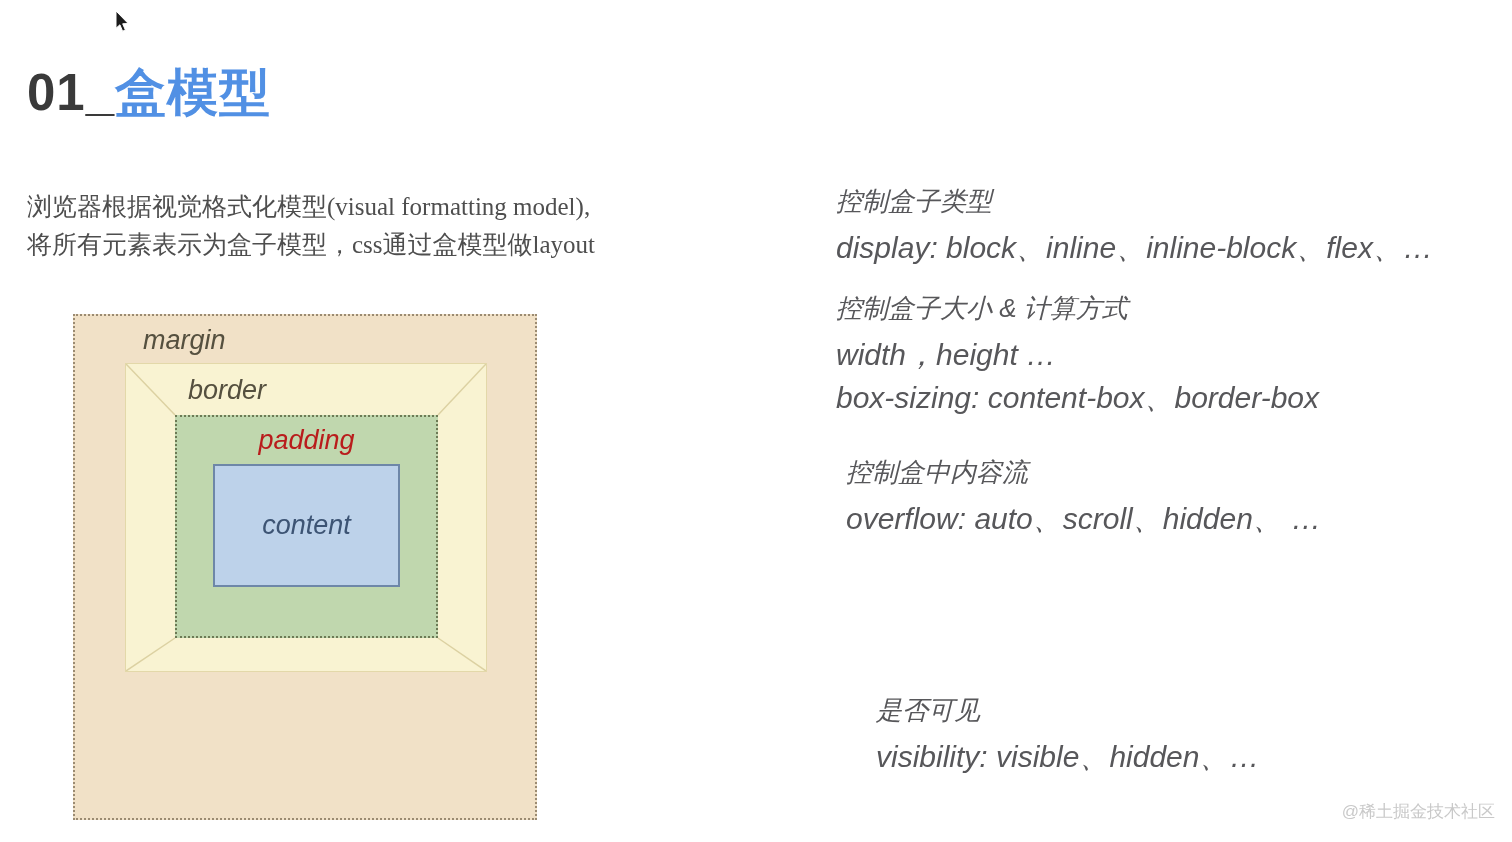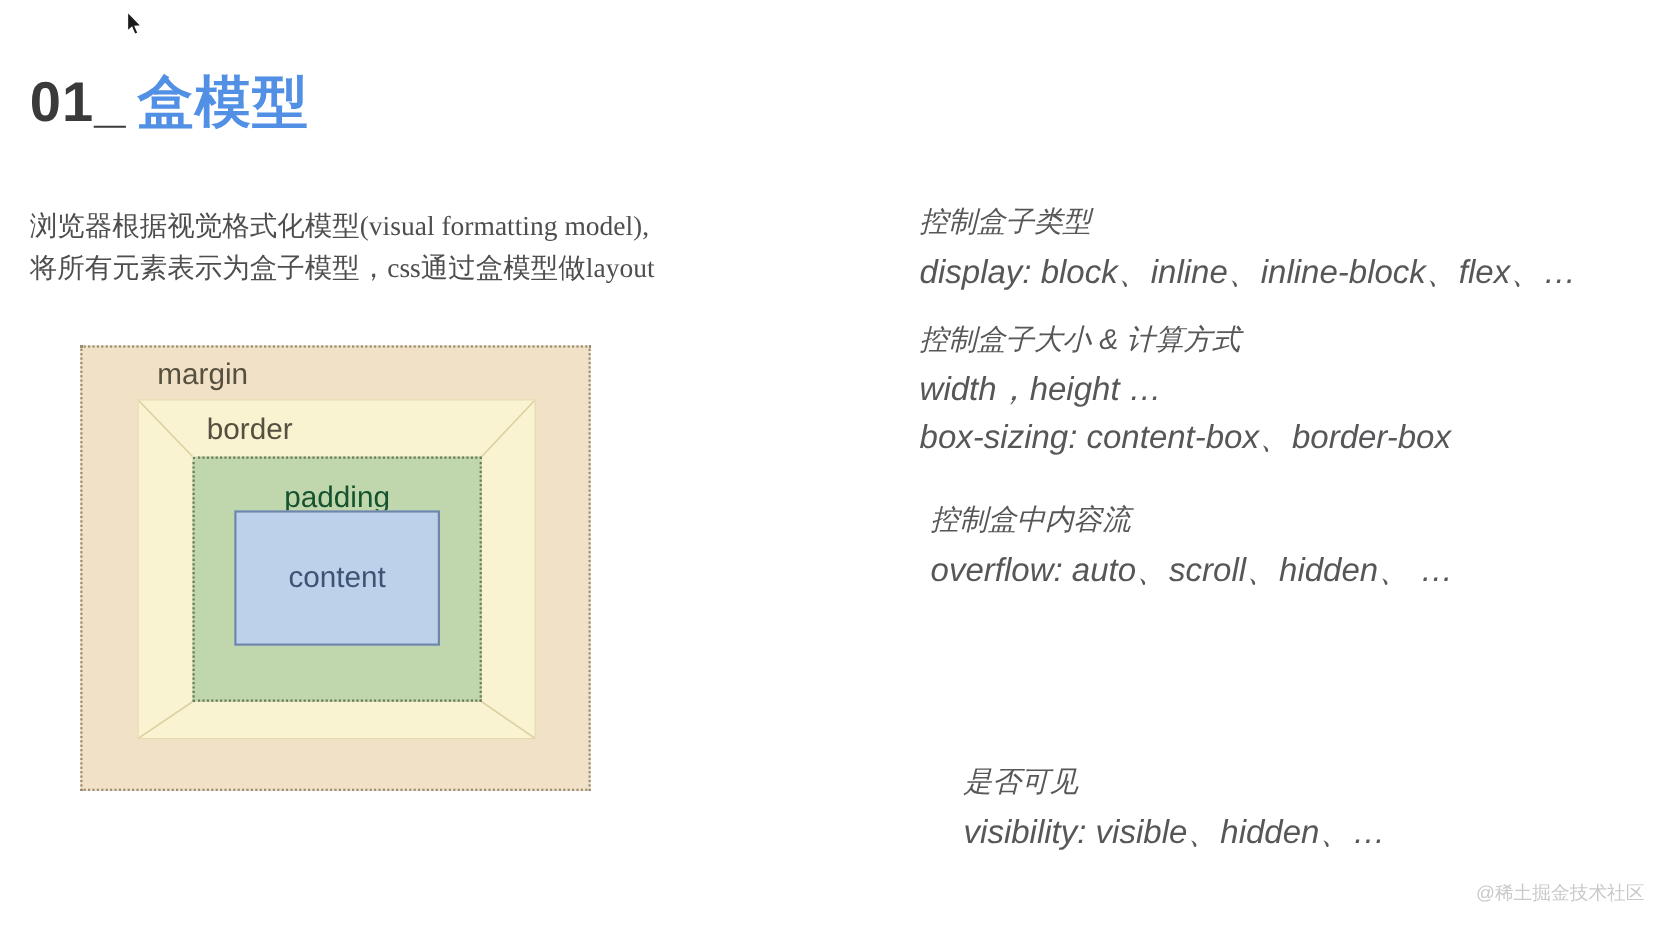--- a/index.html
+++ b/index.html
@@ -8,55 +8,56 @@
     font-family:"Liberation Sans","DejaVu Sans",sans-serif;
   }
   .slide { position:relative; width:1512px; height:842px; background:#fff; }
 
   
   .title {
     position:absolute; left:27px; top:31px;
     font-size:51px; font-weight:800; line-height:1.1; color:#3a3a3a;
     letter-spacing:1px; white-space:nowrap;
   }
-  .title .accent { color:var(--accent,#5190e4); margin-left:10px; }
+  .title .accent { color:var(--accent,#5190e4); }
 
   
   .cursor { position:absolute; left:115px; top:11px; width:16px; height:24px; z-index:50; }
 
   
   .intro {
     position:absolute; left:27px; top:188px;
     font-size:25px; line-height:38px; color:#4e4e4e; white-space:nowrap;font-family:Liberation Serif, serif;
   }
 
   
   .margin-box {
-    position:absolute; left:73px; top:314px; width:464px; height:405px;
+    position:absolute; left:73px; top:314px; width:464px; height:506px;
     box-sizing:border-box;
     background:var(--margin-fill,#f1e1c7);
     border:2px dotted var(--margin-border,#9b8b72);
+    font-style:italic;
   }
   .dlabel { font-size:27px; color:#55503f; white-space:nowrap; }
   .margin-label { position:absolute; left:68px; top:9px; }
   .border-box {
     position:absolute; left:50px; top:47px; width:362px; height:309px;
     box-sizing:border-box;
     background:var(--border-fill,#f9f3d2);
     border:1px solid var(--border-edge,#e3d8a9);
   }
   .corner-lines { position:absolute; left:0; top:0; width:360px; height:307px; }
   .border-label { position:absolute; left:62px; top:11px; }
   .padding-box {
     position:absolute; left:49px; top:51px; width:263px; height:223px;
     box-sizing:border-box;
     background:var(--padding-fill,#c0d7ae);
     border:2px dotted var(--padding-border,#6d7a55);
   }
-  .padding-label { display:block; text-align:center; margin-top:20px; color:#14532d; }
+  .padding-label { display:block; text-align:center; margin-top:8px; color:#b91c1c; }
   .content-box {
     position:absolute; left:36px; top:47px; width:187px; height:123px;
     box-sizing:border-box;
     background:var(--content-fill,#bdd2ea);
     border:2px solid var(--content-border,#6e87a8);
     display:flex; align-items:center; justify-content:center;
   }
   .content-label { color:#3d5474; }
 
   

